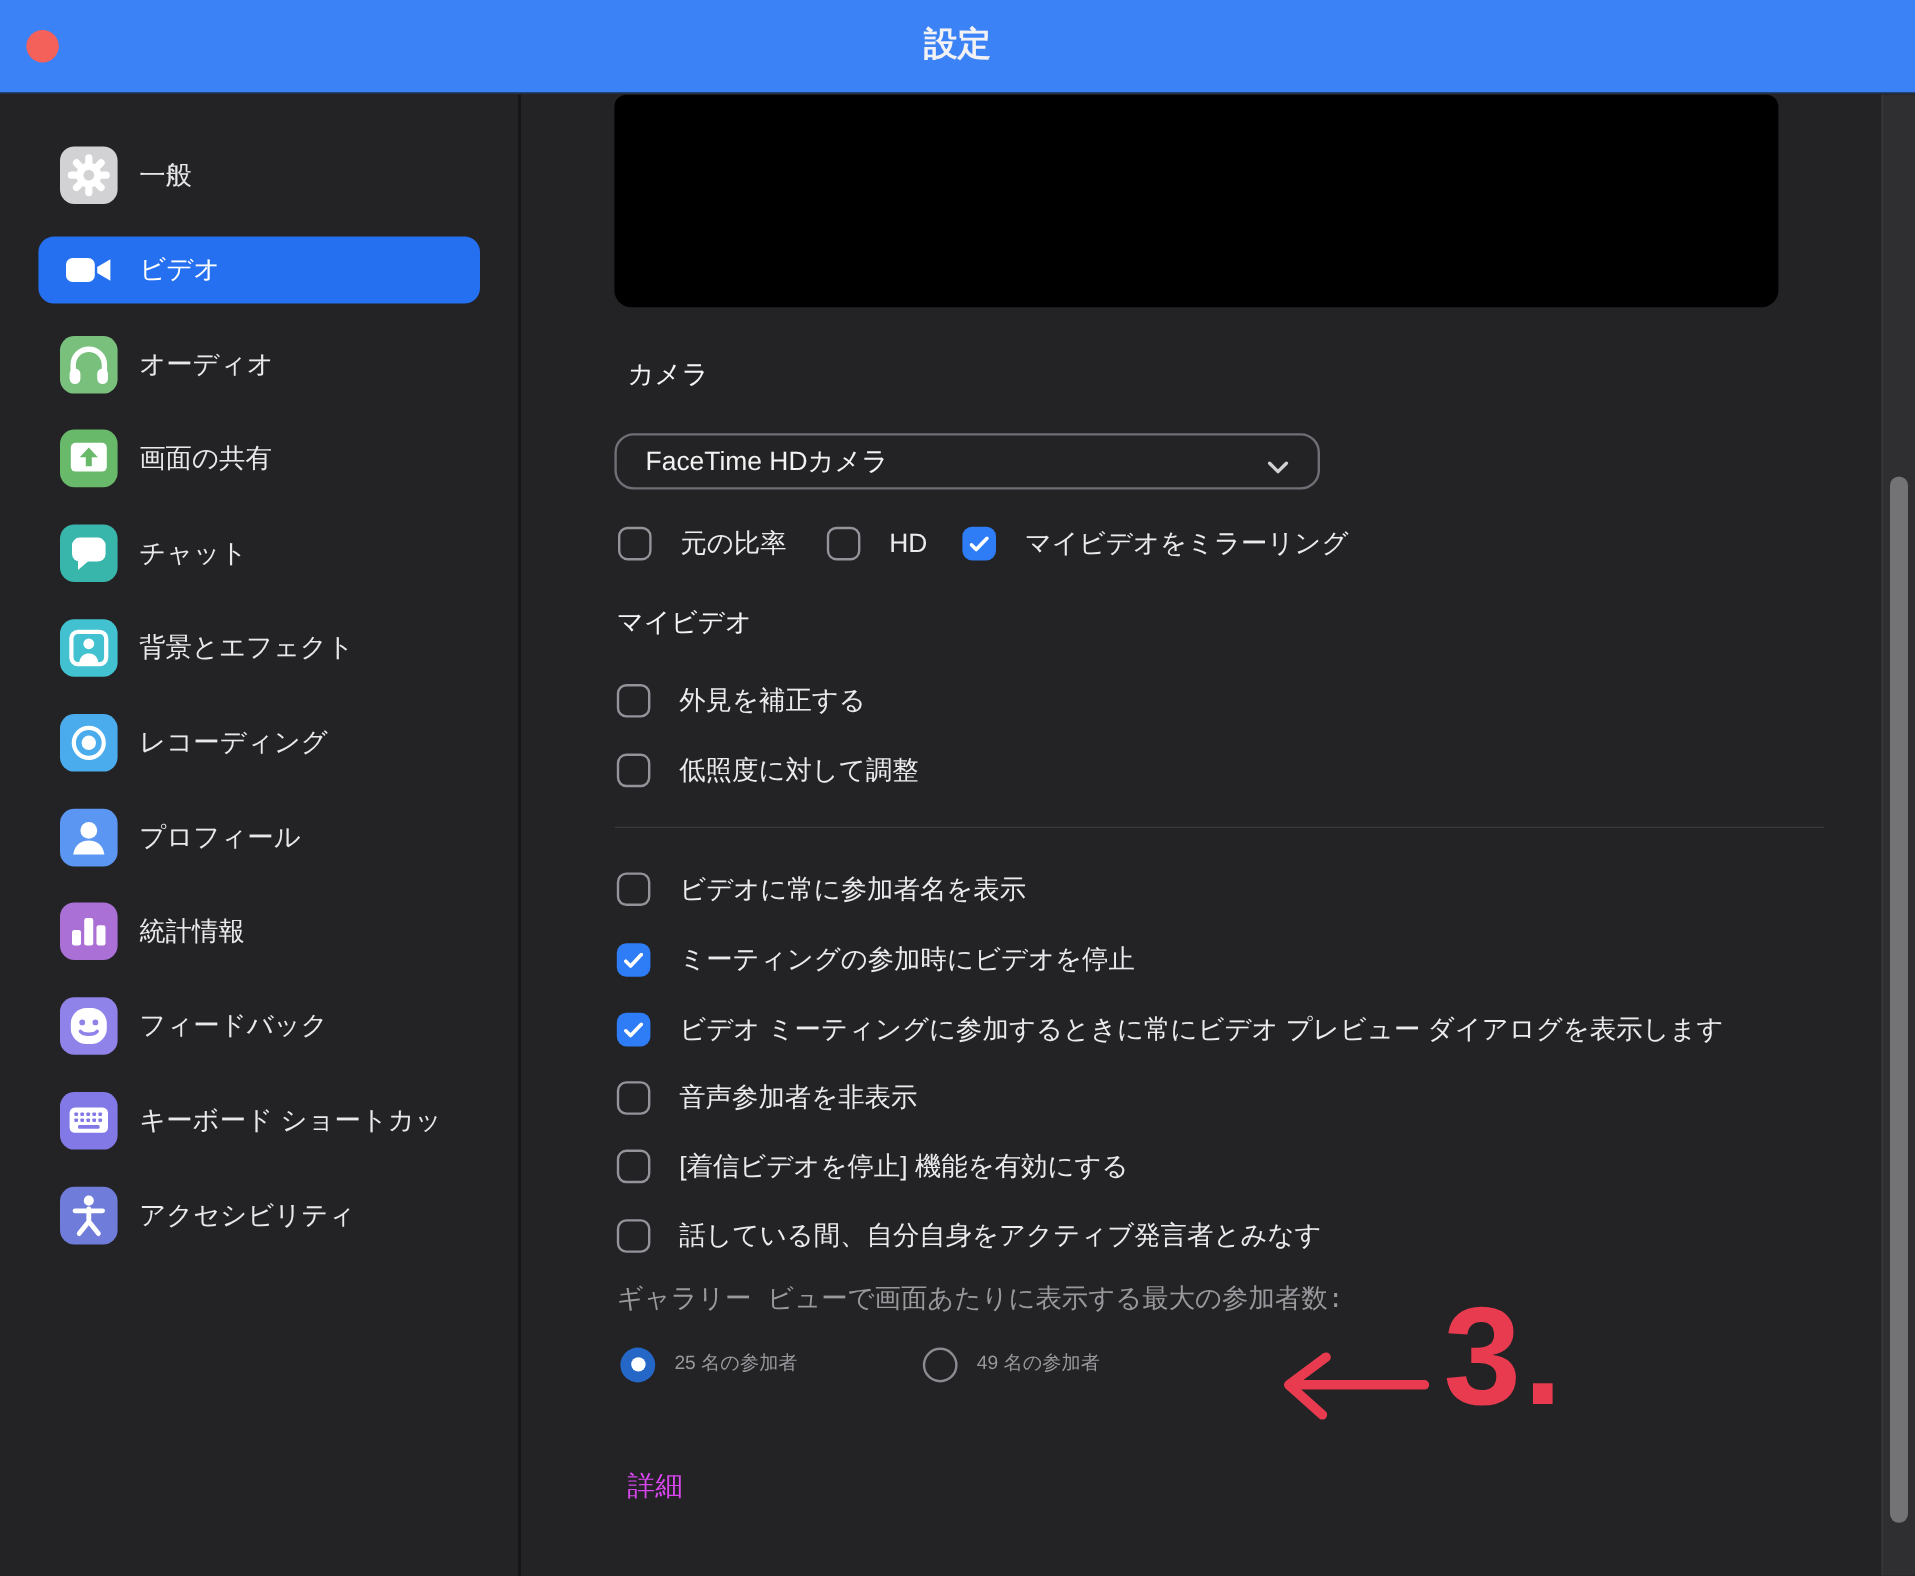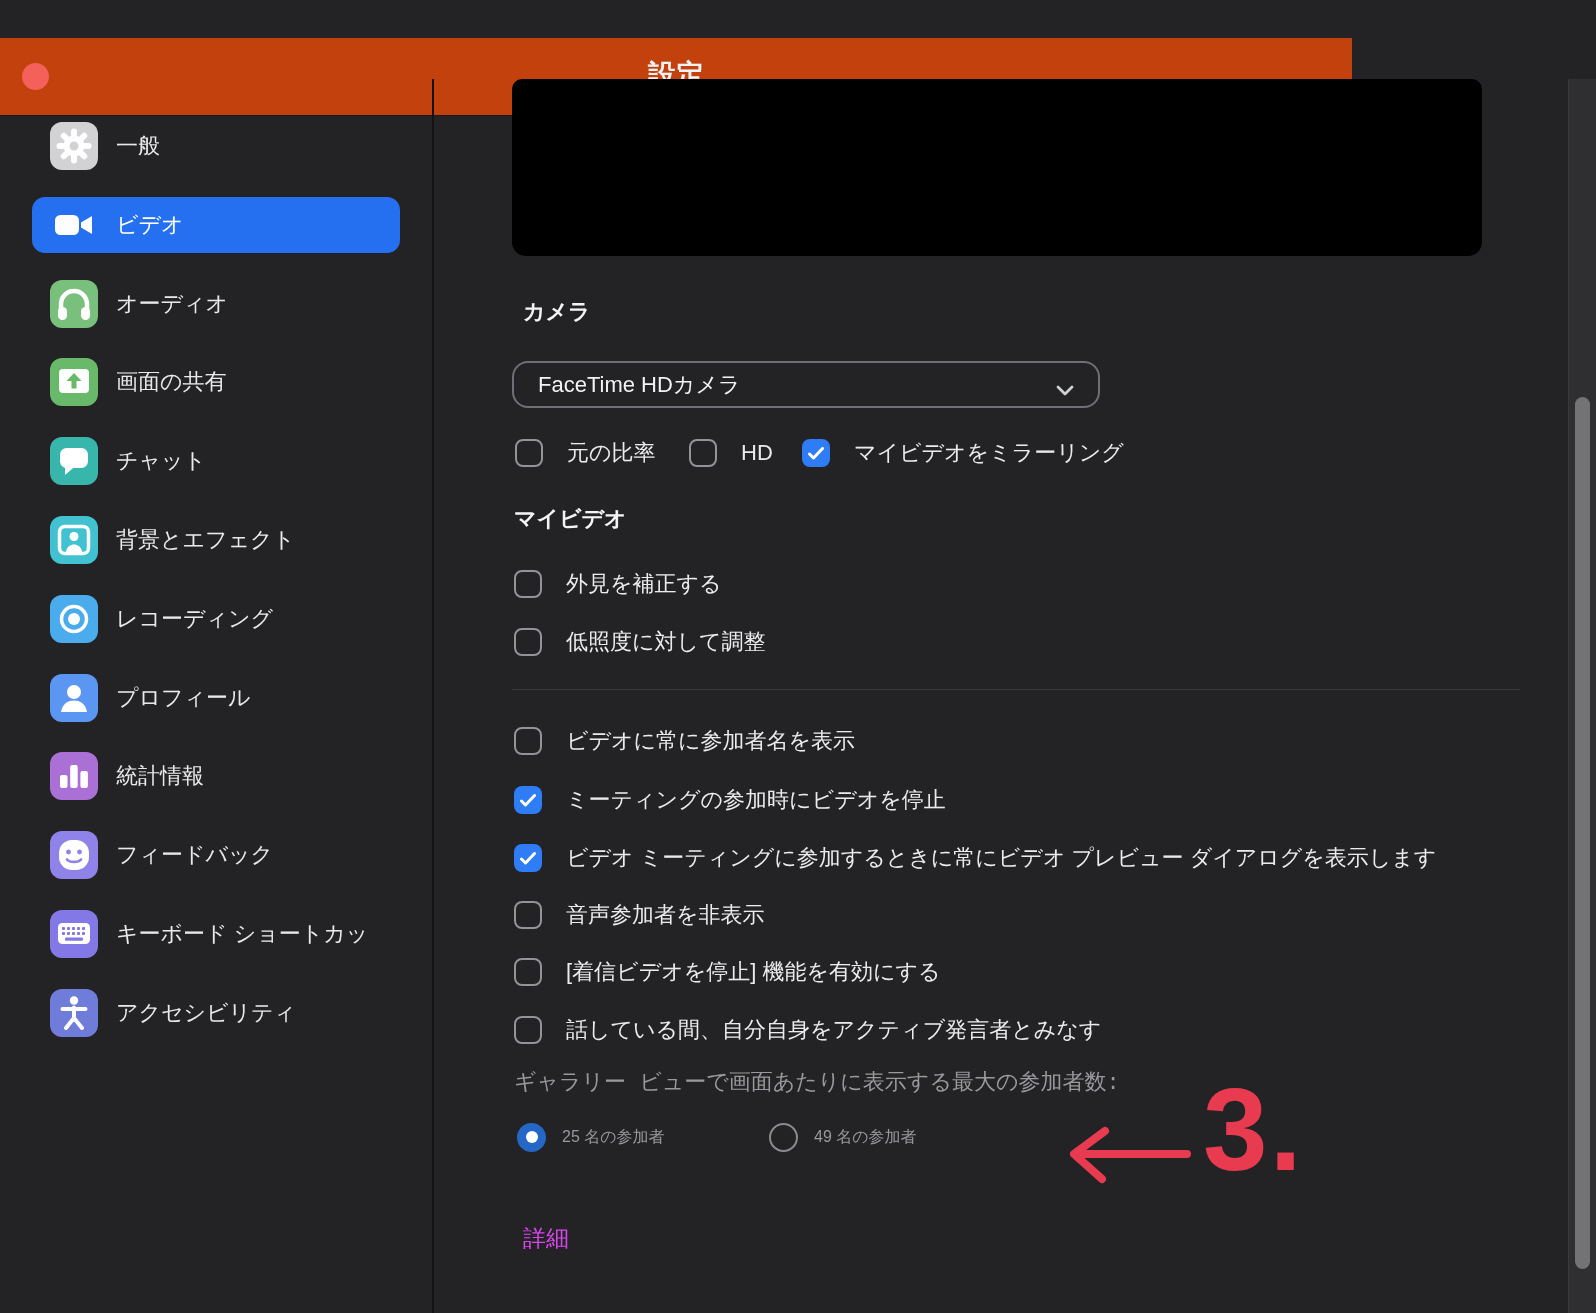--- a/index.html
+++ b/index.html
@@ -1,22 +1,22 @@
 <!DOCTYPE html>
 <html><head>
 <meta charset="utf-8">
 <style>
   html,body{margin:0;padding:0;background:#232325;}
   body{width:1596px;height:1313px;overflow:hidden;
        font-family:"Liberation Sans","DejaVu Sans",sans-serif;-webkit-font-smoothing:antialiased;}
   .window{position:relative;width:1596px;height:1313px;background:#232325;}
 
   
-  .titlebar{position:absolute;left:0;top:0;width:1352px;height:78px;background:#c2410c;
-            border-bottom:1px solid #18181a;box-sizing:border-box;margin-top:38px;}
+  .titlebar{position:absolute;left:0;top:0;width:1596px;height:78px;background:#3b82f6;
+            border-bottom:1px solid #18181a;box-sizing:border-box;}
   .close-btn{position:absolute;left:22px;top:25px;width:27px;height:27px;border-radius:50%;background:#f4605a;}
   .win-title{position:absolute;left:0;top:23px;width:100%;text-align:center;color:#f2f2f4;
              font-size:28px;font-weight:bold;line-height:1;}
 
   
   .sidebar{position:absolute;left:0;top:79px;width:432px;height:1234px;
            border-right:2px solid #131315;box-sizing:content-box;}
   .side-item{position:absolute;left:32px;width:368px;height:56px;border-radius:13px;
              display:flex;align-items:center;}
   .side-item.selected{background:#2570f0;}
@@ -32,21 +32,21 @@
   .side-item.selected .si-label{color:#ffffff;}
   .ic-gear{background:#d2d2d4}.ic-cam{background:transparent}
   .ic-audio{background:#79c07d}.ic-share{background:#68b96a}.ic-chat{background:#38b6ab}
   .ic-bge{background:#42c2d0}.ic-rec{background:#4aacec}.ic-prof{background:#5b97f2}
   .ic-stat{background:#ab70d6}.ic-fb{background:#8f82e8}.ic-kbd{background:#8379e6}
   .ic-acc{background:#6f7cd9}
 
   
   .preview{position:absolute;left:512px;top:79px;width:970px;height:177px;background:#000;
            border-radius:10px 10px 14px 14px;}
-  .sec-heading{position:absolute;color:#f4f4f6;font-size:22px;font-weight:bold;line-height:1;}
+  .sec-heading{position:absolute;color:#f4f4f6;font-size:22px;font-weight:normal;line-height:1;}
   #h-camera{left:523px;top:301px;}
   #h-myvideo{left:514px;top:508px;}
 
   .dropdown{position:absolute;left:512px;top:361px;width:588px;height:47px;
             border:2px solid #6e7076;border-radius:16px;box-sizing:border-box;
             display:flex;align-items:center;}
   .dd-text{margin-left:24px;color:#f2f2f2;font-size:22px;line-height:1;}
   .dd-chevron{position:absolute;right:24px;top:19px;}
 
   .check-row{position:absolute;display:flex;align-items:center;height:30px;}

